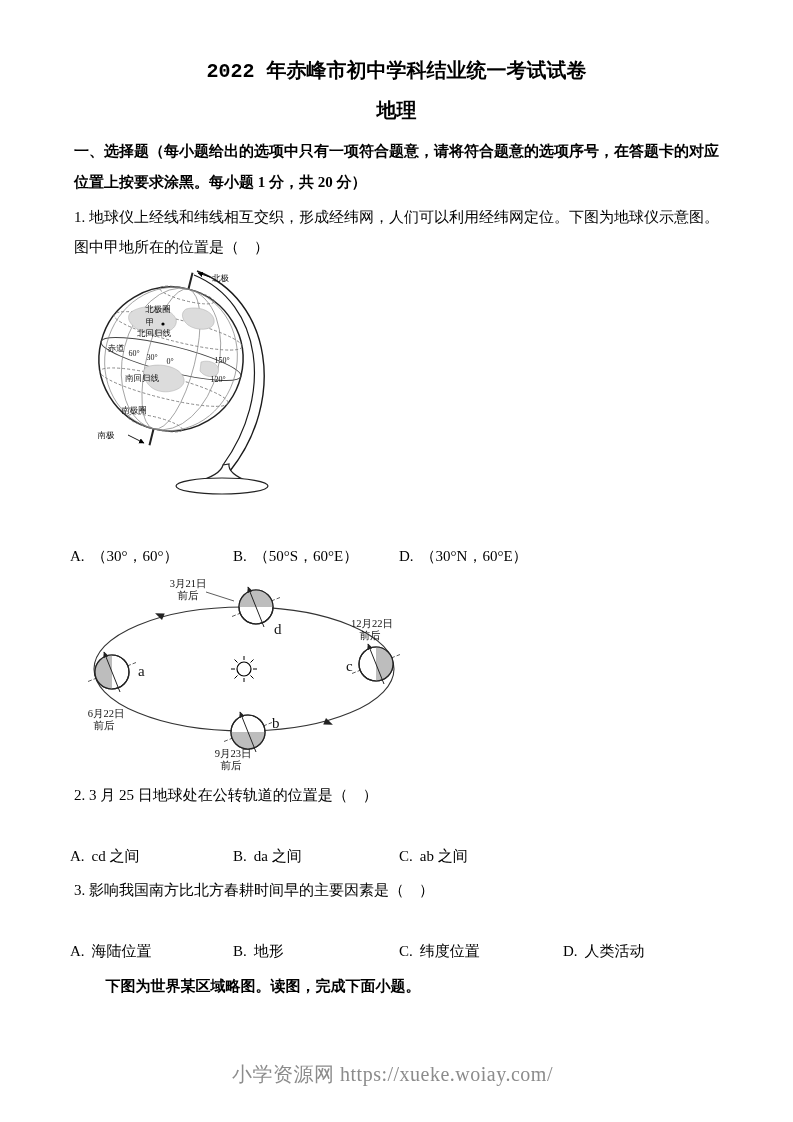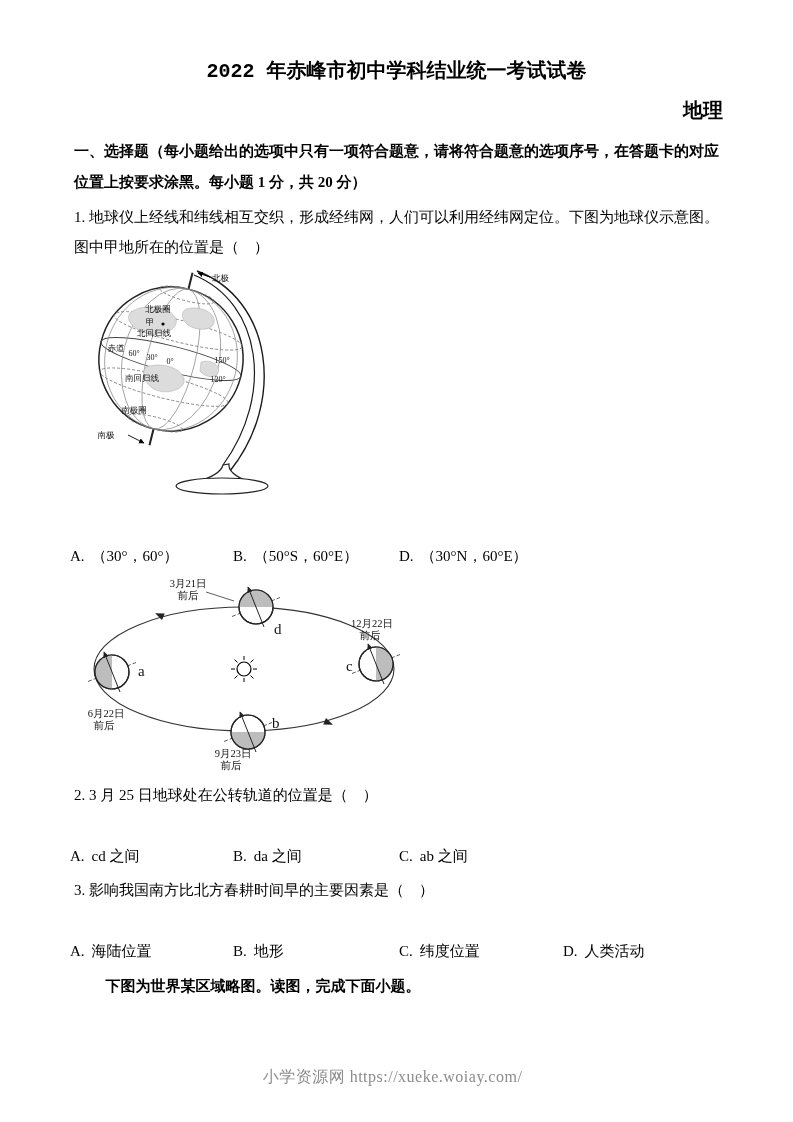--- a/index.html
+++ b/index.html
@@ -3,31 +3,31 @@
 <meta charset="utf-8">
 <style>
   * { box-sizing: border-box; }
   html, body { margin: 0; padding: 0; }
   body {
     width: 793px; height: 1122px; background: #ffffff;
     font-family: "Liberation Serif", "DejaVu Serif", serif; color: #000;
   }
   .page { position: relative; width: 793px; height: 1122px; padding: 58px 70px 0; overflow: hidden; background:#fff; }
   .title { font-size: 20px; font-weight: bold; text-align: center; margin: 0; line-height: 1.4; font-family: Liberation Mono, monospace; }
-  .subtitle { font-size: 20px; font-weight: bold; text-align: right; margin: 10px 0 0; line-height: 1.4; }
+  .subtitle { font-size: 20px; font-weight: bold; text-align: center; margin: 10px 0 0; line-height: 1.4; }
   .para { font-size: 15px; line-height: 2.05; margin: 4px; }
   .bold { font-weight: bold; }
   .mt12 { margin-top: 12px; }
   .mt4 { margin-top: 4px; }
   .indent { text-indent: 2.1em; }
   .opts { display: grid; grid-template-columns: 163px 166px 164px 1fr; font-size: 15px; line-height: 2.05; margin-top: 30px; }
   .opt-label { margin-right: 7px; }
   figure { margin: 2px 0 0 6px; }
   .footer { position: absolute; left: 0; right: 8px; bottom: 34px; text-align: center;
-            font-size: 16px; color: #8c8c8c; letter-spacing: 0.5px; }
+            font-size: 20px; color: #8c8c8c; letter-spacing: 0.5px; }
   svg text { font-family: "Liberation Serif", "DejaVu Serif", serif; fill: #111; }
   svg .tiny { font-size: 8.5px; }
   svg .deg { font-size: 8px; }
   svg .date { font-size: 10.5px; }
   svg .ptl { font-size: 15px; }
 </style>
 </head>
 <body>
 
 <div class="page">

